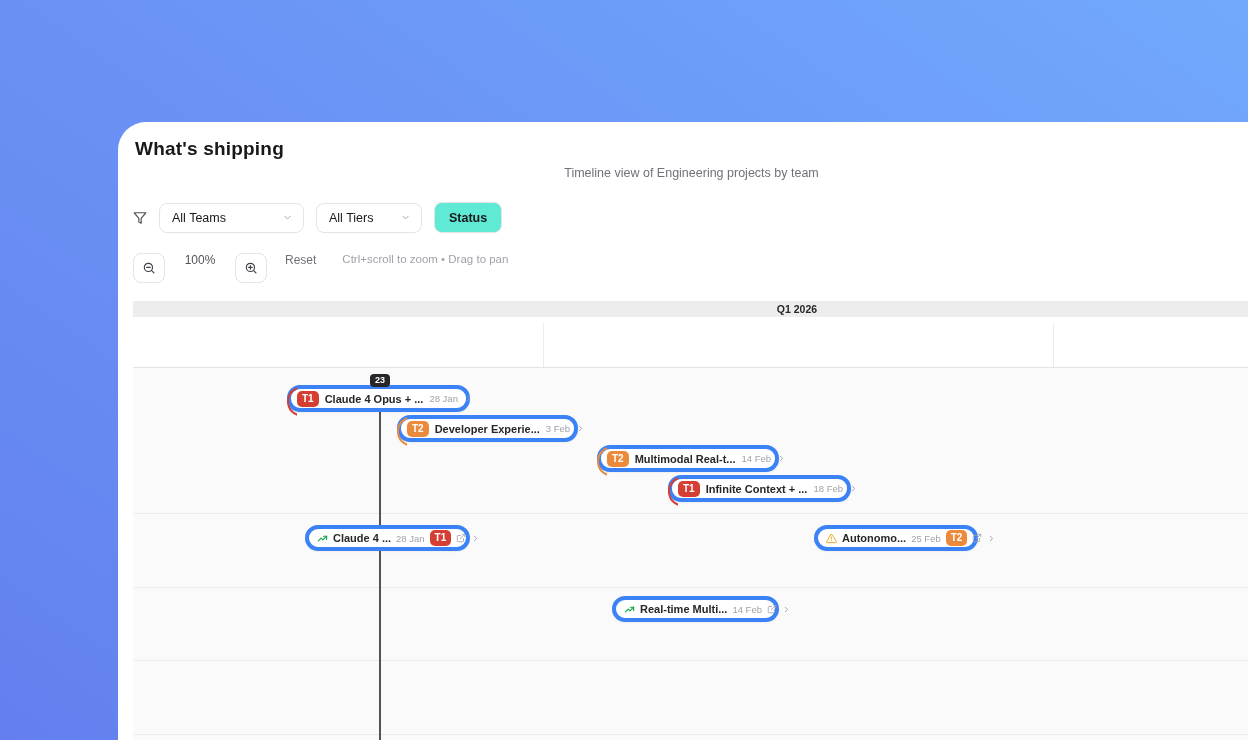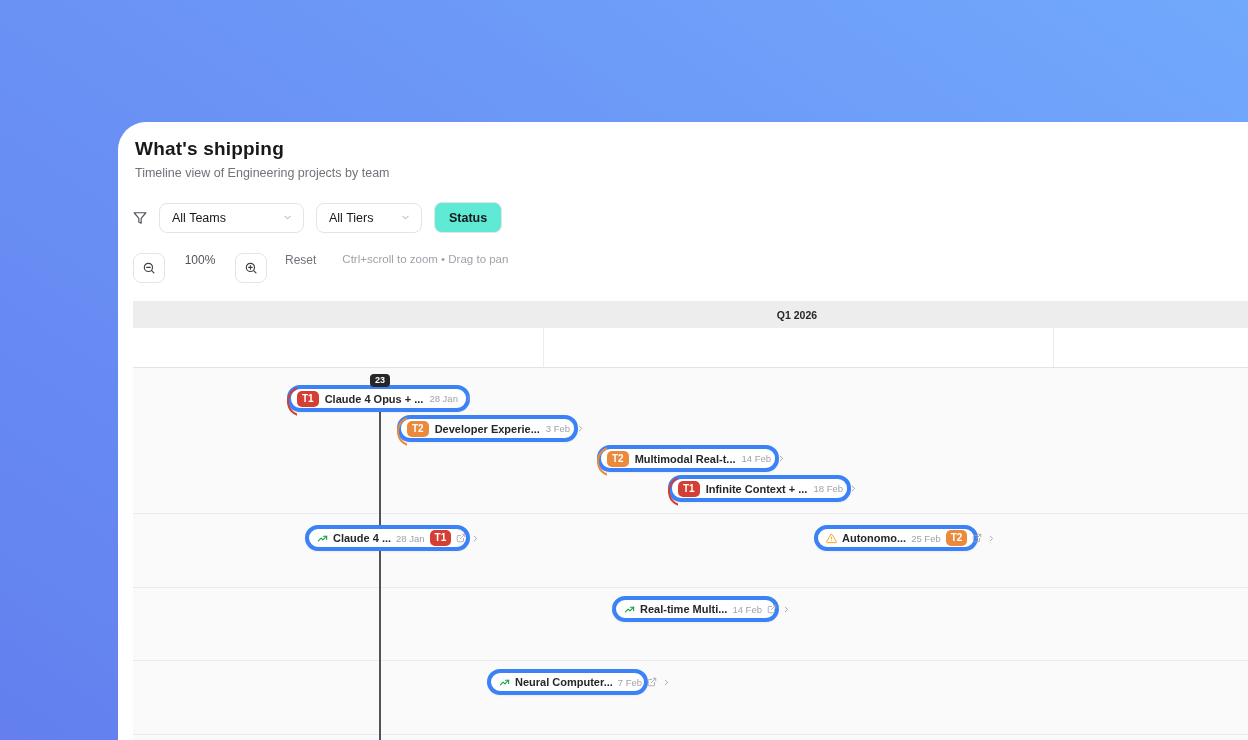--- a/index.html
+++ b/index.html
@@ -7,21 +7,21 @@
   body { background:linear-gradient(35deg, #6380ee 0%, #6b95f6 55%, #71a9fc 100%); }
 
   .card {
     position:absolute; left:118px; top:122px; right:0; bottom:0;
     background:#ffffff; border-top-left-radius:28px;
     padding:16px 0 0 15px; overflow:hidden;
   }
 
   
   .page-title { font-size:19px; font-weight:700; color:#18181b; letter-spacing:.2px; margin-left:2px; }
-  .page-subtitle { font-size:12.5px; color:#71717a; margin:6px 0 0 2px; }
+  .page-subtitle { font-size:12.5px; color:#71717a; margin:6px 0 0 2px;text-align:center; }
 
   
   .filters { display:flex; align-items:center; margin-top:22px; height:31px; }
   .funnel-wrap { width:26px; display:flex; align-items:center; }
   .select {
     display:flex; align-items:center; justify-content:space-between;
     height:30px; border:1px solid #e4e4e7; border-radius:8px; background:#fff;
     padding:0 10px 0 12px; margin-right:12px; font-size:12.5px; color:#18181b; font-weight:500;
     cursor:pointer;
   }
@@ -39,21 +39,21 @@
   .zoom-btn {
     width:32px; height:30px; border:1px solid #e4e4e7; border-radius:8px; background:#fff;
     display:flex; align-items:center; justify-content:center; cursor:pointer;
   }
   .zoom-level { width:70px; text-align:center; font-size:12px; color:#52525b; }
   .reset-label { margin-left:18px; font-size:12px; color:#71717a; cursor:pointer; }
   .zoom-hint { margin-left:26px; font-size:11.5px; color:#a1a1aa; }
 
   
   .timeline { position:relative; margin-top:18px; height:439px; }
-  .quarter-bar { position:relative; height:27px; background:#ededee; }
+  .quarter-bar { position:relative; height:16px; background:#ededee; }
   .quarter-label { position:absolute; left:664px; top:50%; transform:translate(-50%,-50%); font-size:10.5px; font-weight:700; color:#27272a; }
   .month-row { position:relative; height:44px; }
   .month-label { position:absolute; top:11px; transform:translateX(-50%); font-size:13px; font-weight:700; color:#27272a; }
   .month-jan { left:129px; }
   .month-feb { left:664px; }
 
   .tl-body { position:absolute; left:0; right:0; top:66px; bottom:0; background:#fafafa; border-top:1px solid #e4e4e7; }
   .hsep { position:absolute; left:0; right:0; height:1px; background:#ececee; }
   .vline-month { position:absolute; top:22px; bottom:0; width:1px; background:#ececee; }
   .vline-dashed { position:absolute; top:66px; bottom:0; width:0; border-left:1px dashed #f0b3b6; }
@@ -280,41 +280,19 @@
               <path d="M10 14L21 3"></path>
             </svg>
           </span>
         <span class="icon">
             <svg width="9" height="9" viewBox="0 0 24 24" fill="none" stroke="#a1a1aa" stroke-width="2.5" stroke-linecap="round" stroke-linejoin="round">
               <polyline points="9 18 15 12 9 6"></polyline>
             </svg>
           </span>
       </div>
 
-      <div class="pill launch-pill" style="left:354px; top:301px; width:161px;">
-        <span class="icon">
-            <svg viewBox="0 0 24 24" width="11" height="11" fill="none" stroke="#16a34a" stroke-width="2.5" stroke-linecap="round" stroke-linejoin="round">
-              <path d="M3 17l6-6 4 4 8-8"></path>
-              <path d="M14 7h7v7"></path>
-            </svg>
-          </span>
-        <span class="pill-title">Neural Computer...</span>
-        <span class="pill-date">7 Feb</span>
-        <span class="icon">
-            <svg viewBox="0 0 24 24" width="10" height="10" fill="none" stroke="#a1a1aa" stroke-width="2" stroke-linecap="round" stroke-linejoin="round">
-              <path d="M18 13v6a2 2 0 01-2 2H5a2 2 0 01-2-2V8a2 2 0 012-2h6"></path>
-              <path d="M15 3h6v6"></path>
-              <path d="M10 14L21 3"></path>
-            </svg>
-          </span>
-        <span class="icon">
-            <svg width="9" height="9" viewBox="0 0 24 24" fill="none" stroke="#a1a1aa" stroke-width="2.5" stroke-linecap="round" stroke-linejoin="round">
-              <polyline points="9 18 15 12 9 6"></polyline>
-            </svg>
-          </span>
-      </div>
     </div>
 
     <div class="today-line"></div>
     <div class="today-badge">23</div>
 
   </div>
 </div>
 
 </body></html>

